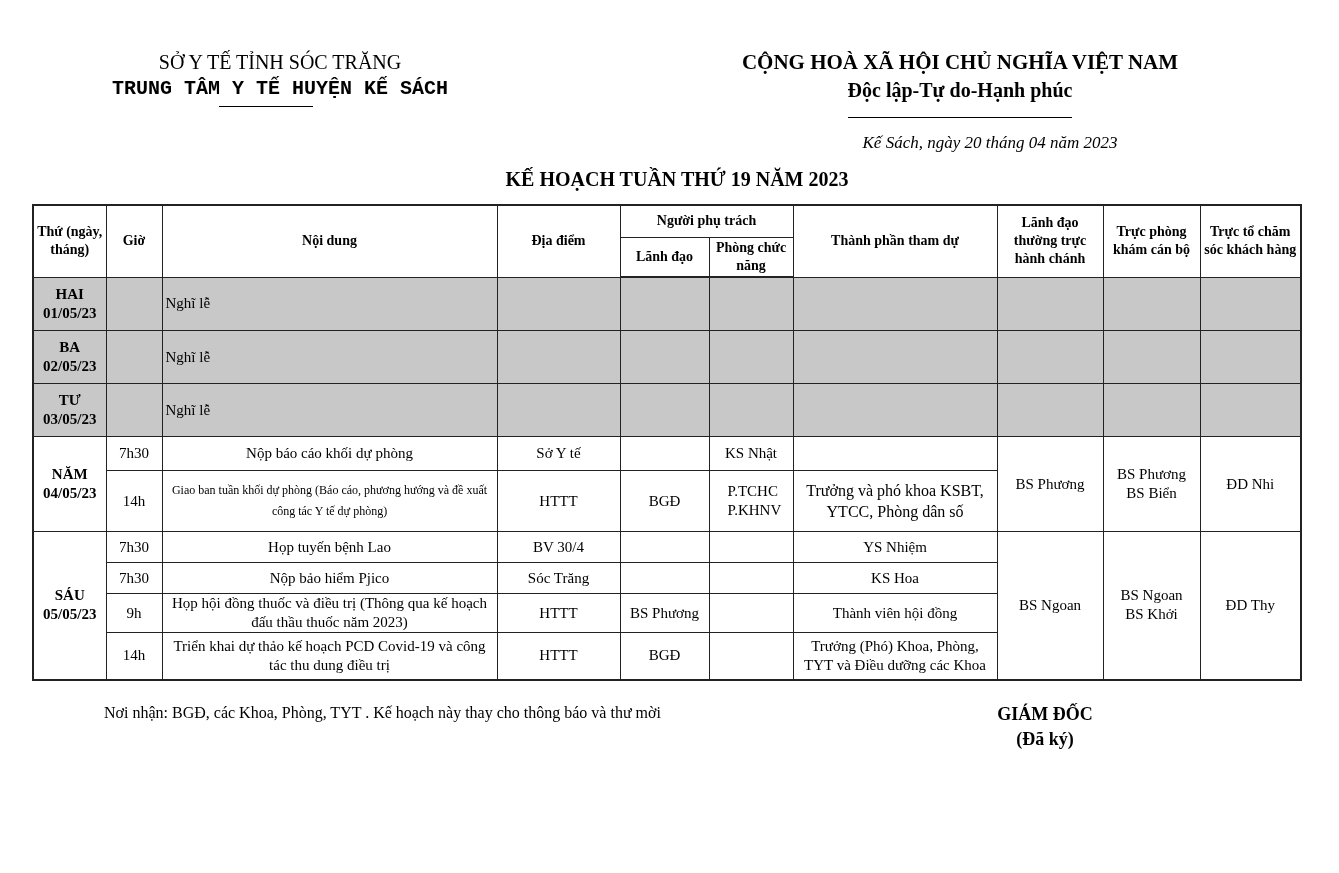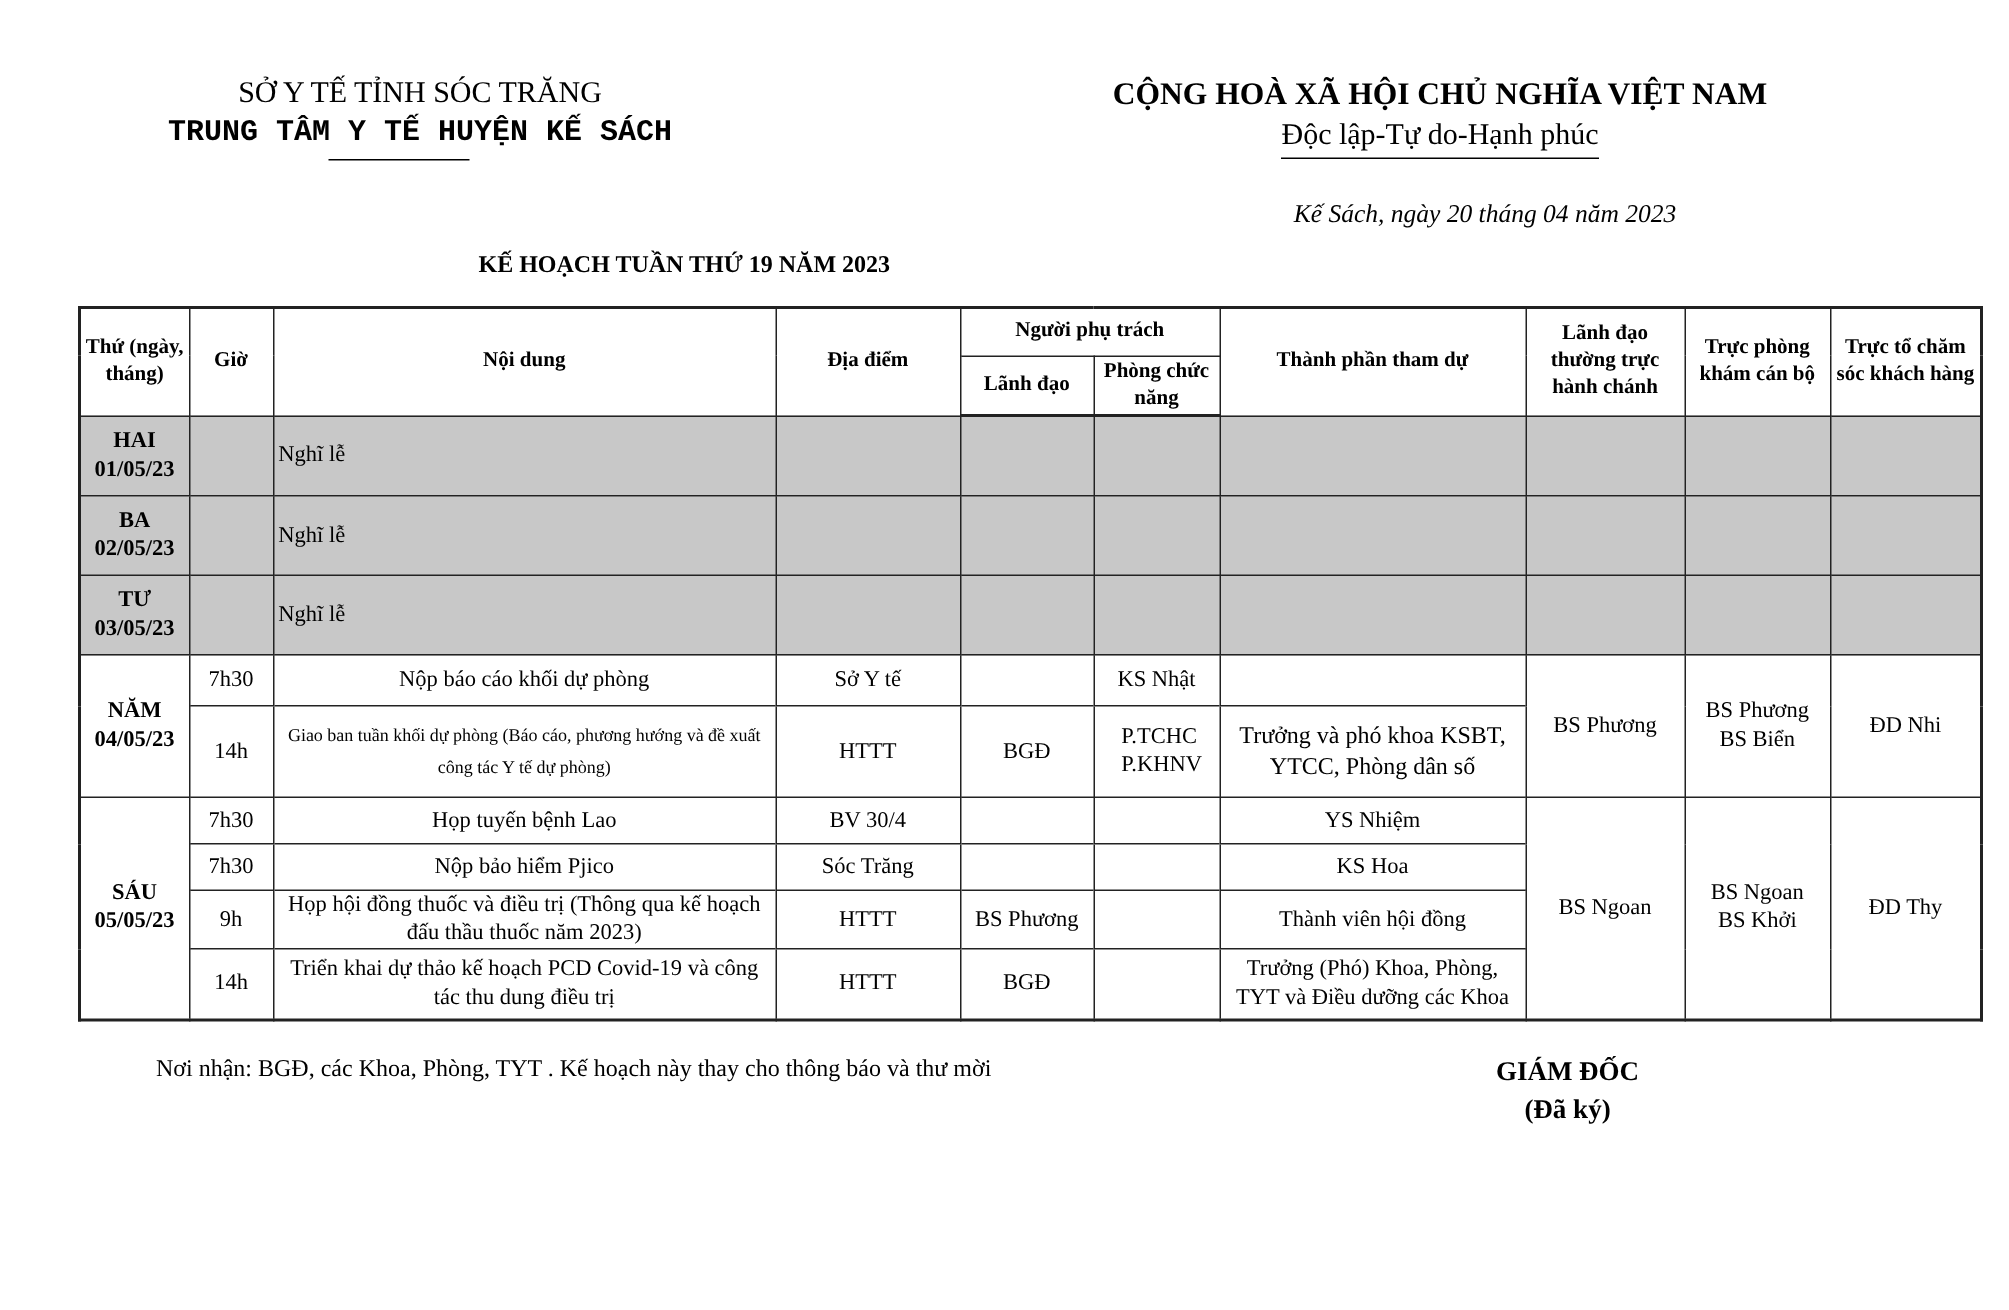--- a/index.html
+++ b/index.html
@@ -7,29 +7,28 @@
     width: 1339px; height: 873px; position: relative; overflow: hidden;
     font-family: "Liberation Serif", "DejaVu Serif", serif; color: #000;
   }
   .abs { position: absolute; }
   .hdr-left { left: 60px; top: 49px; width: 440px; text-align: center; }
   .hdr-left .l1 { font-size: 20px; line-height: 26px; }
   .hdr-left .l2 { font-size: 20px; line-height: 28px; font-weight: bold; font-family: Liberation Mono, monospace; }
   .hdr-left .rule { width: 94px; height: 1px; background: #000; margin: 3px auto 0; position: relative; left: -14px; }
   .hdr-right { left: 700px; top: 49px; width: 520px; text-align: center; }
   .hdr-right .l1 { font-size: 21px; line-height: 26px; font-weight: bold; }
-  .hdr-right .l2 { font-size: 20px; line-height: 30px; font-weight: normal; display: inline-block; border-bottom: 1.5px solid #000; padding-bottom: 0; }
+  .hdr-right .l2 { font-size: 20px; line-height: 30px; font-weight: bold; display: inline-block; border-bottom: 1.5px solid #000; padding-bottom: 12px; }
   .date-line { left: 760px; top: 133px; width: 460px; text-align: center; font-style: italic; font-size: 17px; }
-  .title { left: 319px; top: 168px; width: 670px; text-align: left; font-weight: bold; font-size: 16px; }
+  .title { left: 342px; top: 168px; width: 670px; text-align: center; font-weight: bold; font-size: 20px; }
 
   table.plan {
     position: absolute; left: 32px; top: 204px; width: 1268px;
     border-collapse: collapse; table-layout: fixed;
     border: 2px solid #222;
-    margin-left: 20px;
   }
   table.plan th, table.plan td {
     border: 1px solid #222; padding: 0 3px; text-align: center; vertical-align: middle;
     font-size: 15px; line-height: 19px;
   }
   table.plan th { font-weight: bold; font-size: 14px; line-height: 18px; }
   table.plan thead tr:last-child th { border-bottom: 2px solid #222; }
   td.day { font-weight: bold; font-size: 15px; line-height: 20px; }
   td.left { text-align: left; }
   tr.holiday td { background: #c8c8c8; height: 52px; border-bottom: 1.5px solid #222; }

